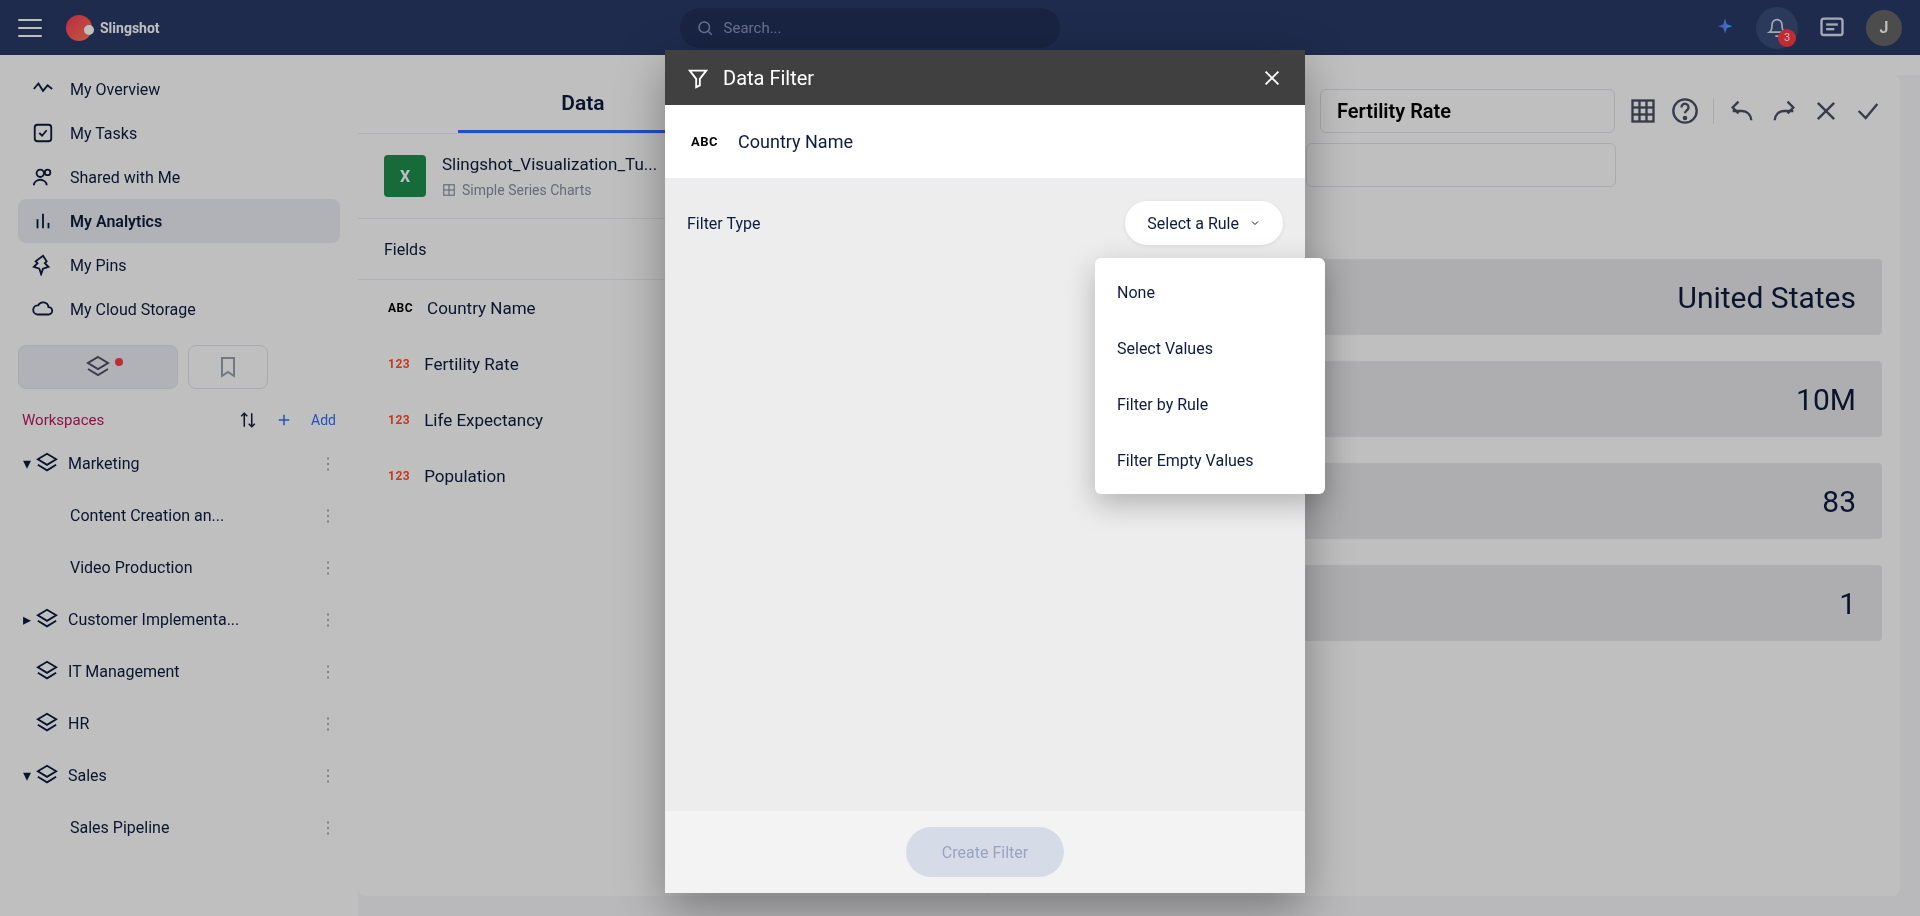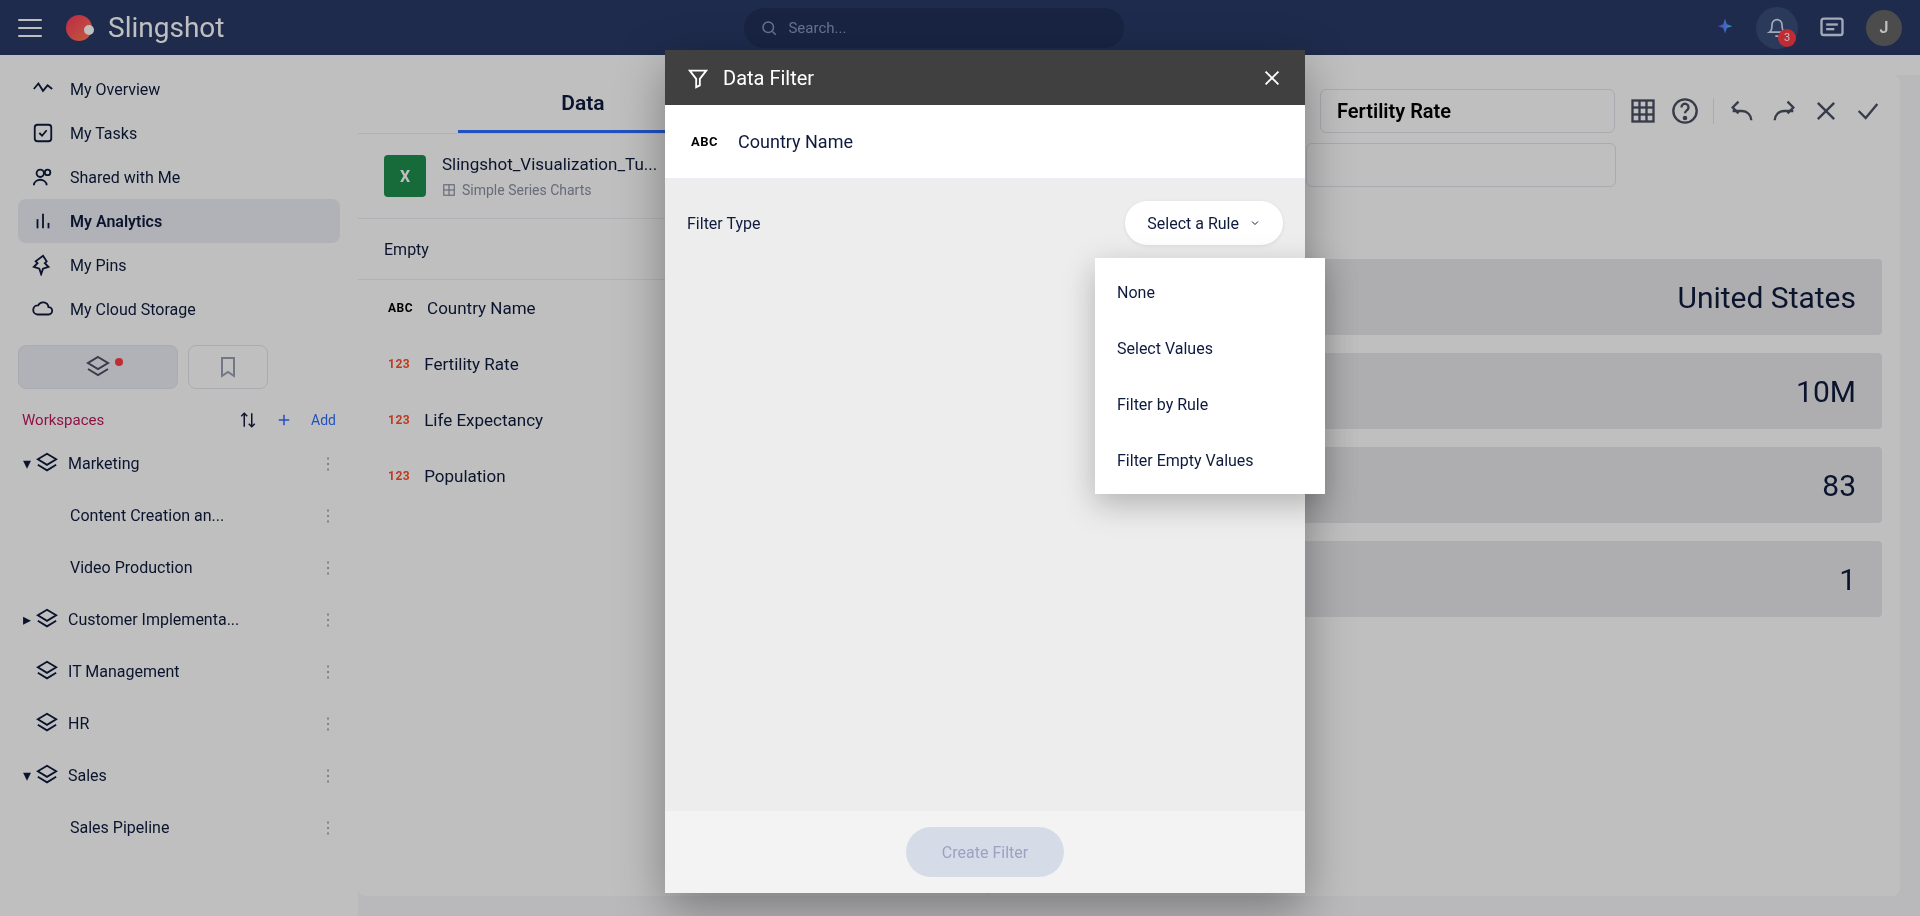--- a/index.html
+++ b/index.html
@@ -5,21 +5,21 @@
   * { box-sizing: border-box; margin: 0; padding: 0; font-family: -apple-system, BlinkMacSystemFont, "Segoe UI", Roboto, sans-serif; }
   html, body { width: 1920px; height: 916px; overflow: hidden; background: #fff; }
   .screen { width: 1920px; height: 916px; position: relative; }
   .backdrop { position: absolute; inset: 0; }
   .overlay-dim { position: absolute; inset: 0; background: rgba(0,0,0,.25); pointer-events: none; }
 
   
   .topbar { height: 55px; background: #293a66; display: flex; align-items: center; padding: 0 18px; color: #fff; }
   .hamburger { width: 24px; height: 18px; margin-right: 24px; display:flex; flex-direction:column; justify-content:space-between; cursor:pointer;}
   .hamburger span { height:2px; background:#fff; border-radius:1px; }
-  .logo { display:flex; align-items:center; gap:16px; font-size:28px; font-weight:400; }
+  .logo { display:flex; align-items:center; gap:8px; font-size:14px; font-weight:700; }
   .logo-mark { width:26px; height:26px; border-radius:50%; background: linear-gradient(135deg,#ff375e,#ff7b52); position:relative; }
   .logo-mark:after{content:"";position:absolute;width:10px;height:10px;background:#fff;border-radius:50%;right:-2px;bottom:6px;}
   .search-wrap { margin-left: 520px; width: 380px; height: 40px; background:#203058; border-radius:20px; display:flex; align-items:center; padding:0 16px; gap:10px;}
   .search-wrap input { flex:1; background:transparent; border:0; color:#dbe2f5; font-size:15px; outline:none;}
   .search-wrap input::placeholder{color:#8b99c2;}
   .top-spacer{flex:1;}
   .top-icons{display:flex;align-items:center;gap:20px;}
   .ai-star{width:22px;height:22px;position:relative;}
   .ai-star svg{width:100%;height:100%;}
   .bell-btn{width:42px;height:42px;border-radius:50%;background:#3a4c7a;display:flex;align-items:center;justify-content:center;position:relative;}
@@ -72,40 +72,40 @@
   .pill.abc{color:#000000;}
   .pill.num{color:#ff4d2e;}
 
   
   .viz{flex:1;display:flex;flex-direction:column;padding:14px 18px;}
   .viz-top{display:flex;align-items:center;gap:14px;}
   .viz-title{flex:1;height:44px;border:1px solid #e2e4ec;border-radius:6px;display:flex;align-items:center;padding:0 16px;font-size:20px;font-weight:600;}
   .viz-ic{width:28px;height:28px;color:#4a4f63;cursor:pointer;}
   .viz-sep{width:1px;height:26px;background:#e2e4ec;}
   .viz-sub{height:44px;border:1px solid #e2e4ec;border-radius:6px;margin-top:10px;width:100%;}
-  .viz-body{margin-top:72px;display:flex;flex-direction:column;gap:18px;}
+  .viz-body{margin-top:72px;display:flex;flex-direction:column;gap:26px;}
   .viz-row{height:76px;background:#e9e9ec;border-radius:4px;display:flex;align-items:center;justify-content:flex-end;padding:0 26px;font-size:30px;color:#0e1b3d;}
   .viz-row.first{font-weight:400;}
   .viz-row.big{font-size:30px;}
 
   
   .modal{position:absolute;left:665px;top:50px;width:640px;height:843px;background:#fff;border-radius:4px;box-shadow:0 16px 48px rgba(0,0,0,.35);display:flex;flex-direction:column;overflow:visible;}
   .modal-hdr{height:55px;background:#404040;color:#fff;display:flex;align-items:center;padding:0 22px;gap:14px;font-size:20px;}
   .modal-hdr .funnel{width:22px;height:22px;}
   .modal-hdr .close{margin-left:auto;cursor:pointer;}
   .modal-field{height:74px;display:flex;align-items:center;gap:20px;padding:0 26px;border-bottom:1px solid #eceef4;background:#fff;}
   .modal-body{flex:1;background:#ededed;padding:22px 22px;}
   .ft-label{font-size:16px;color:#0e1b3d;}
   .ft-select{background:#fff;border-radius:22px;height:44px;padding:0 22px;display:flex;align-items:center;gap:10px;font-size:16px;color:#0e1b3d;cursor:pointer;box-shadow:0 1px 4px rgba(0,0,0,.08);}
   .chev{width:12px;height:12px;}
   .modal-footer{height:82px;background:#f3f3f3;display:flex;align-items:center;justify-content:center;}
   .create-btn{height:50px;padding:4px 36px;border-radius:26px;background:#d6dbe8;color:#9aa3c2;font-size:16px;display:flex;align-items:center;cursor:not-allowed;}
 
   
-  .ft-menu{position:absolute;left:1095px;top:258px;width:230px;background:#fff;border-radius:0;box-shadow:0 10px 30px rgba(0,0,0,.25);padding:6px 0;z-index:50;}
+  .ft-menu{position:absolute;left:1095px;top:258px;width:230px;background:#fff;border-radius:6px;box-shadow:0 10px 30px rgba(0,0,0,.25);padding:6px 0;z-index:50;}
   .ft-menu-item{height:56px;display:flex;align-items:center;padding:0 22px;font-size:16px;color:#0e1b3d;cursor:pointer;}
 
   
   svg{display:block;}
 </style>
 </head>
 <body>
 
 <div class="screen">
  <div class="backdrop">
@@ -312,21 +312,21 @@
             <svg width="14" height="14" viewBox="0 0 24 24" fill="none" stroke="#8a8fa3" stroke-width="2">
                     <rect x="3" y="3" width="18" height="18"></rect>
                     <line x1="3" y1="12" x2="21" y2="12"></line>
                     <line x1="12" y1="3" x2="12" y2="21"></line>
                   </svg>
             <span>Simple Series Charts</span>
           </div>
         </div>
       </div>
       <div class="fields-hdr">
-        <span class="lbl">Empty</span>
+        <span class="lbl">Fields</span>
         <div class="acts">
           <svg width="24" height="24" viewBox="0 0 24 24" fill="none" stroke="#6a6f82" stroke-width="2">
                   <circle cx="12" cy="12" r="9"></circle>
                   <path d="M12 3v18M3 12h18"></path>
                 </svg>
           <svg class="plus" width="24" height="24" viewBox="0 0 24 24" fill="none" stroke="#2c6cff" stroke-width="2">
                   <line x1="12" y1="5" x2="12" y2="19"></line>
                   <line x1="5" y1="12" x2="19" y2="12"></line>
                 </svg>
         </div>

